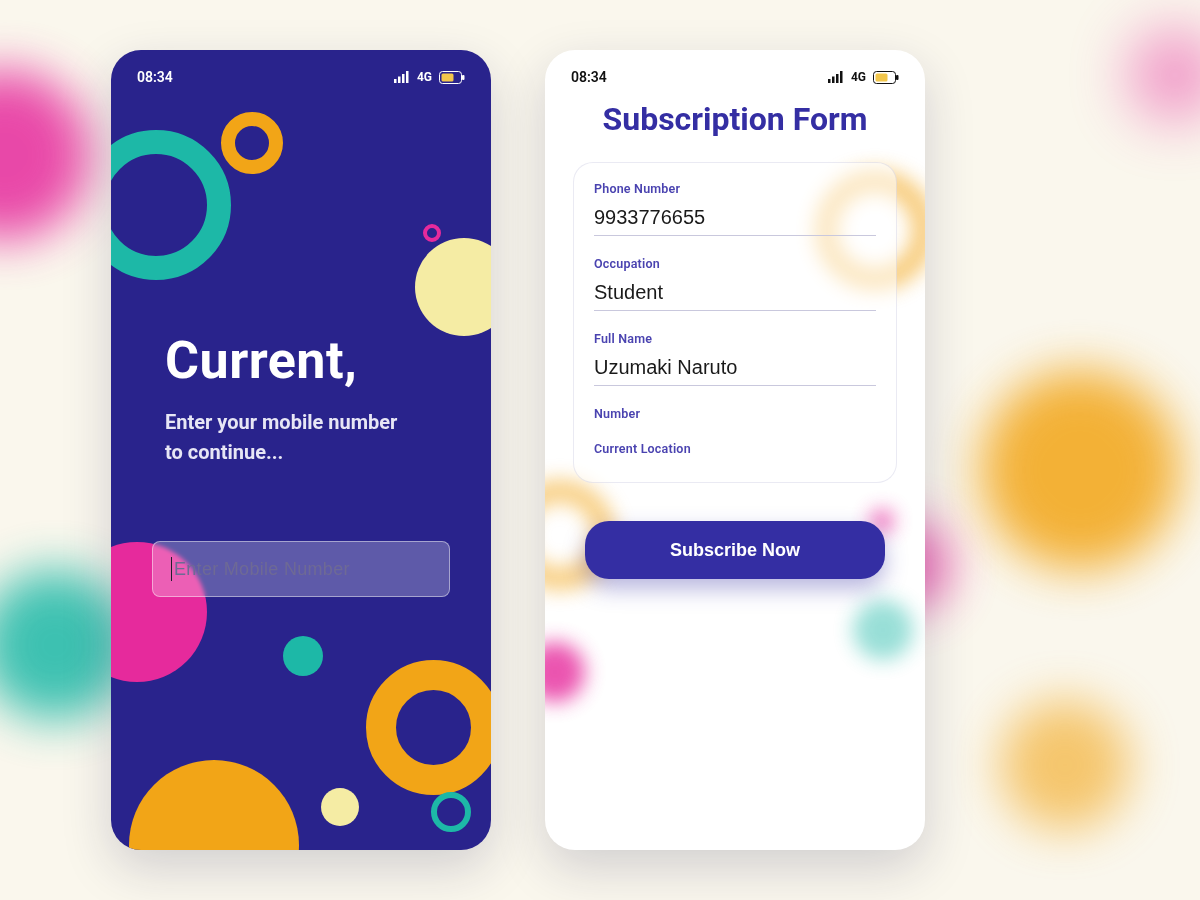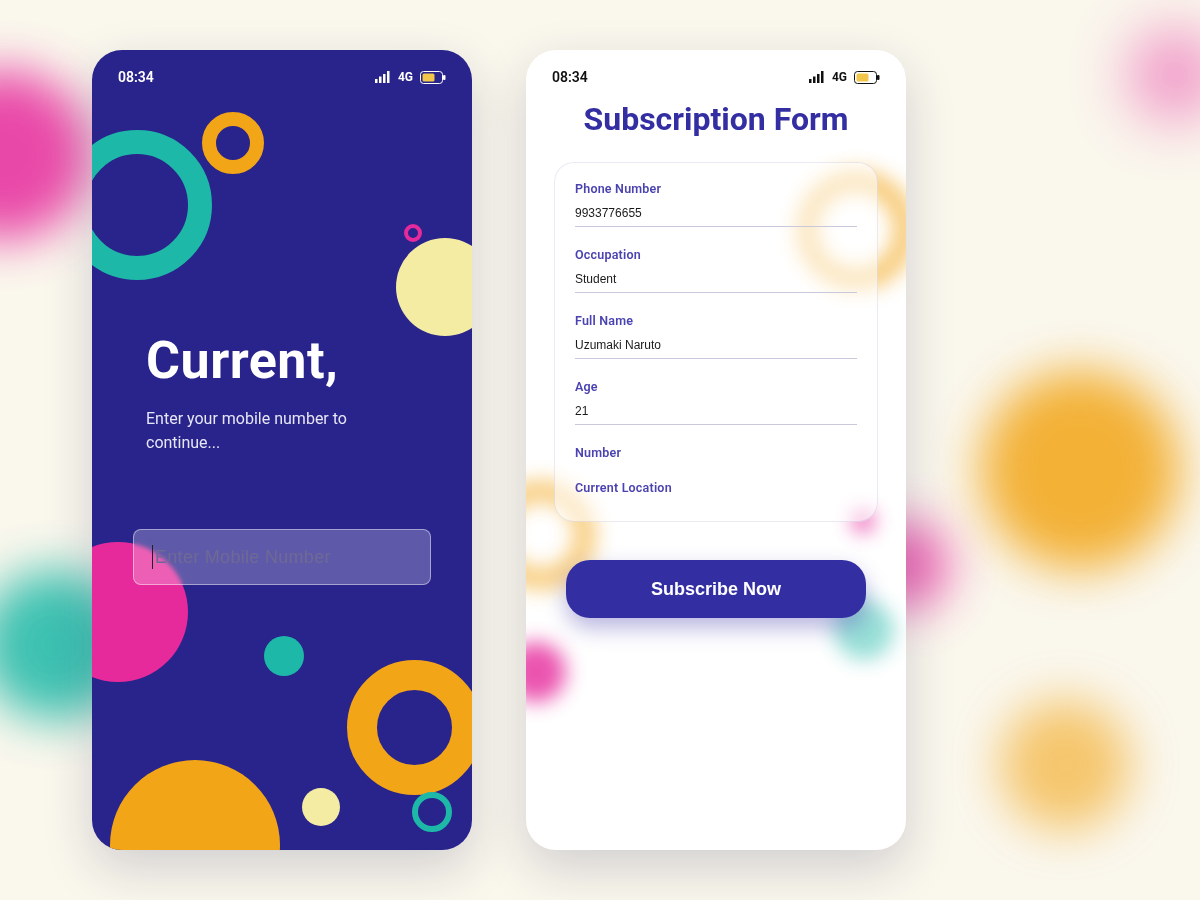--- a/index.html
+++ b/index.html
@@ -22,20 +22,21 @@
   .bb6 { width:90px;  height:90px;  background:#e62a9c; right:-20px; top:30px; filter:blur(30px); opacity:.5; }
 
   .stage {
     position: relative;
     width: 998px;
     height: 900px;
     display: flex;
     align-items: center;
     justify-content: center;
     gap: 54px;
+    margin-left: 19px;
   }
 
   .phone {
     width: 380px;
     height: 800px;
     border-radius: 30px;
     position: relative;
     overflow: hidden;
     box-shadow: 0 18px 50px rgba(30,30,80,.18);
   }
@@ -59,21 +60,21 @@
   .ws4 { width:98px;  height:98px;  background:#f5eca4; right:-22px; top:188px; }
   .ws5 { width:140px; height:140px; background:#e62a9c; left:-44px; top:492px; }
   .ws6 { width:40px;  height:40px;  background:#1db8a7; left:172px; top:586px; }
   .ws7 { width:135px; height:135px; border:30px solid #f2a517; right:-10px; top:610px; }
   .ws8 { width:170px; height:170px; background:#f2a517; left:18px; bottom:-80px; }
   .ws9 { width:38px;  height:38px;  background:#f5eca4; left:210px; bottom:24px; }
   .ws10{ width:40px;  height:40px;  border:6px solid #1db8a7; right:20px; bottom:18px; }
 
   .welcome-body { position:relative; z-index:4; padding:240px 36px 0 54px; }
   .welcome-title { font-size:52px; font-weight:700; letter-spacing:.5px; }
-  .welcome-sub   { font-size:16px; line-height:1.5; margin-top:16px; color:#e7e6f5; max-width:240px; }
+  .welcome-sub   { font-size:20px; line-height:1.5; margin-top:16px; color:#e7e6f5; max-width:240px;font-weight:bold; }
 
   .mobile-input-wrap {
     margin:74px auto 0 auto; width:298px; height:56px;
     background:rgba(255,255,255,.25); border:1px solid rgba(255,255,255,.45);
     border-radius:8px; display:flex; align-items:center; padding:0 18px;
     backdrop-filter:blur(2px); position:relative; z-index:5;
   }
   .mobile-input {
     border:none; background:transparent; outline:none; width:100%;
     font-size:18px; color:#fff; letter-spacing:.3px;
@@ -104,21 +105,21 @@
     position:relative; z-index:4; margin:24px 28px 0 28px;
     padding:18px 20px 6px 20px;
     border:1px solid rgba(80,80,160,.12);
     border-radius:20px;
     background:rgba(255,255,255,.55);
   }
   .field { margin-bottom:20px; }
   .field-label { font-size:12.5px; font-weight:600; color:#4a43b0; letter-spacing:.2px; }
   .field-value {
     display:block; width:100%; border:none; border-bottom:1px solid #c9c8dd;
-    background:transparent; outline:none; font-size:12px; color:#1a1a1a;
+    background:transparent; outline:none; font-size:20px; color:#1a1a1a;
     padding:6px 0 6px 0; margin-top:4px;
   }
 
   .subscribe-btn {
     display:block; margin:38px auto 0 auto; width:300px; height:58px;
     background:#342ea3; color:#fff; font-size:18px; font-weight:700;
     border:none; border-radius:24px; cursor:pointer;
     box-shadow:0 10px 22px rgba(52,46,163,.35);
     position:relative; z-index:5;
   }
@@ -227,24 +228,20 @@
       <div class="field">
         <div class="field-label">Occupation</div>
         <input class="field-value" value="Student" style="">
       </div>
 
       <div class="field">
         <div class="field-label">Full Name</div>
         <input class="field-value" value="Uzumaki Naruto" style="">
       </div>
 
-      <div class="field">
-        <div class="field-label">Age</div>
-        <input class="field-value" value="21" style="">
-      </div>
 
       <div class="field">
         <div class="field-label">Number</div>
       </div>
 
       <div class="field">
         <div class="field-label">Current Location</div>
       </div>
     </div>
 

